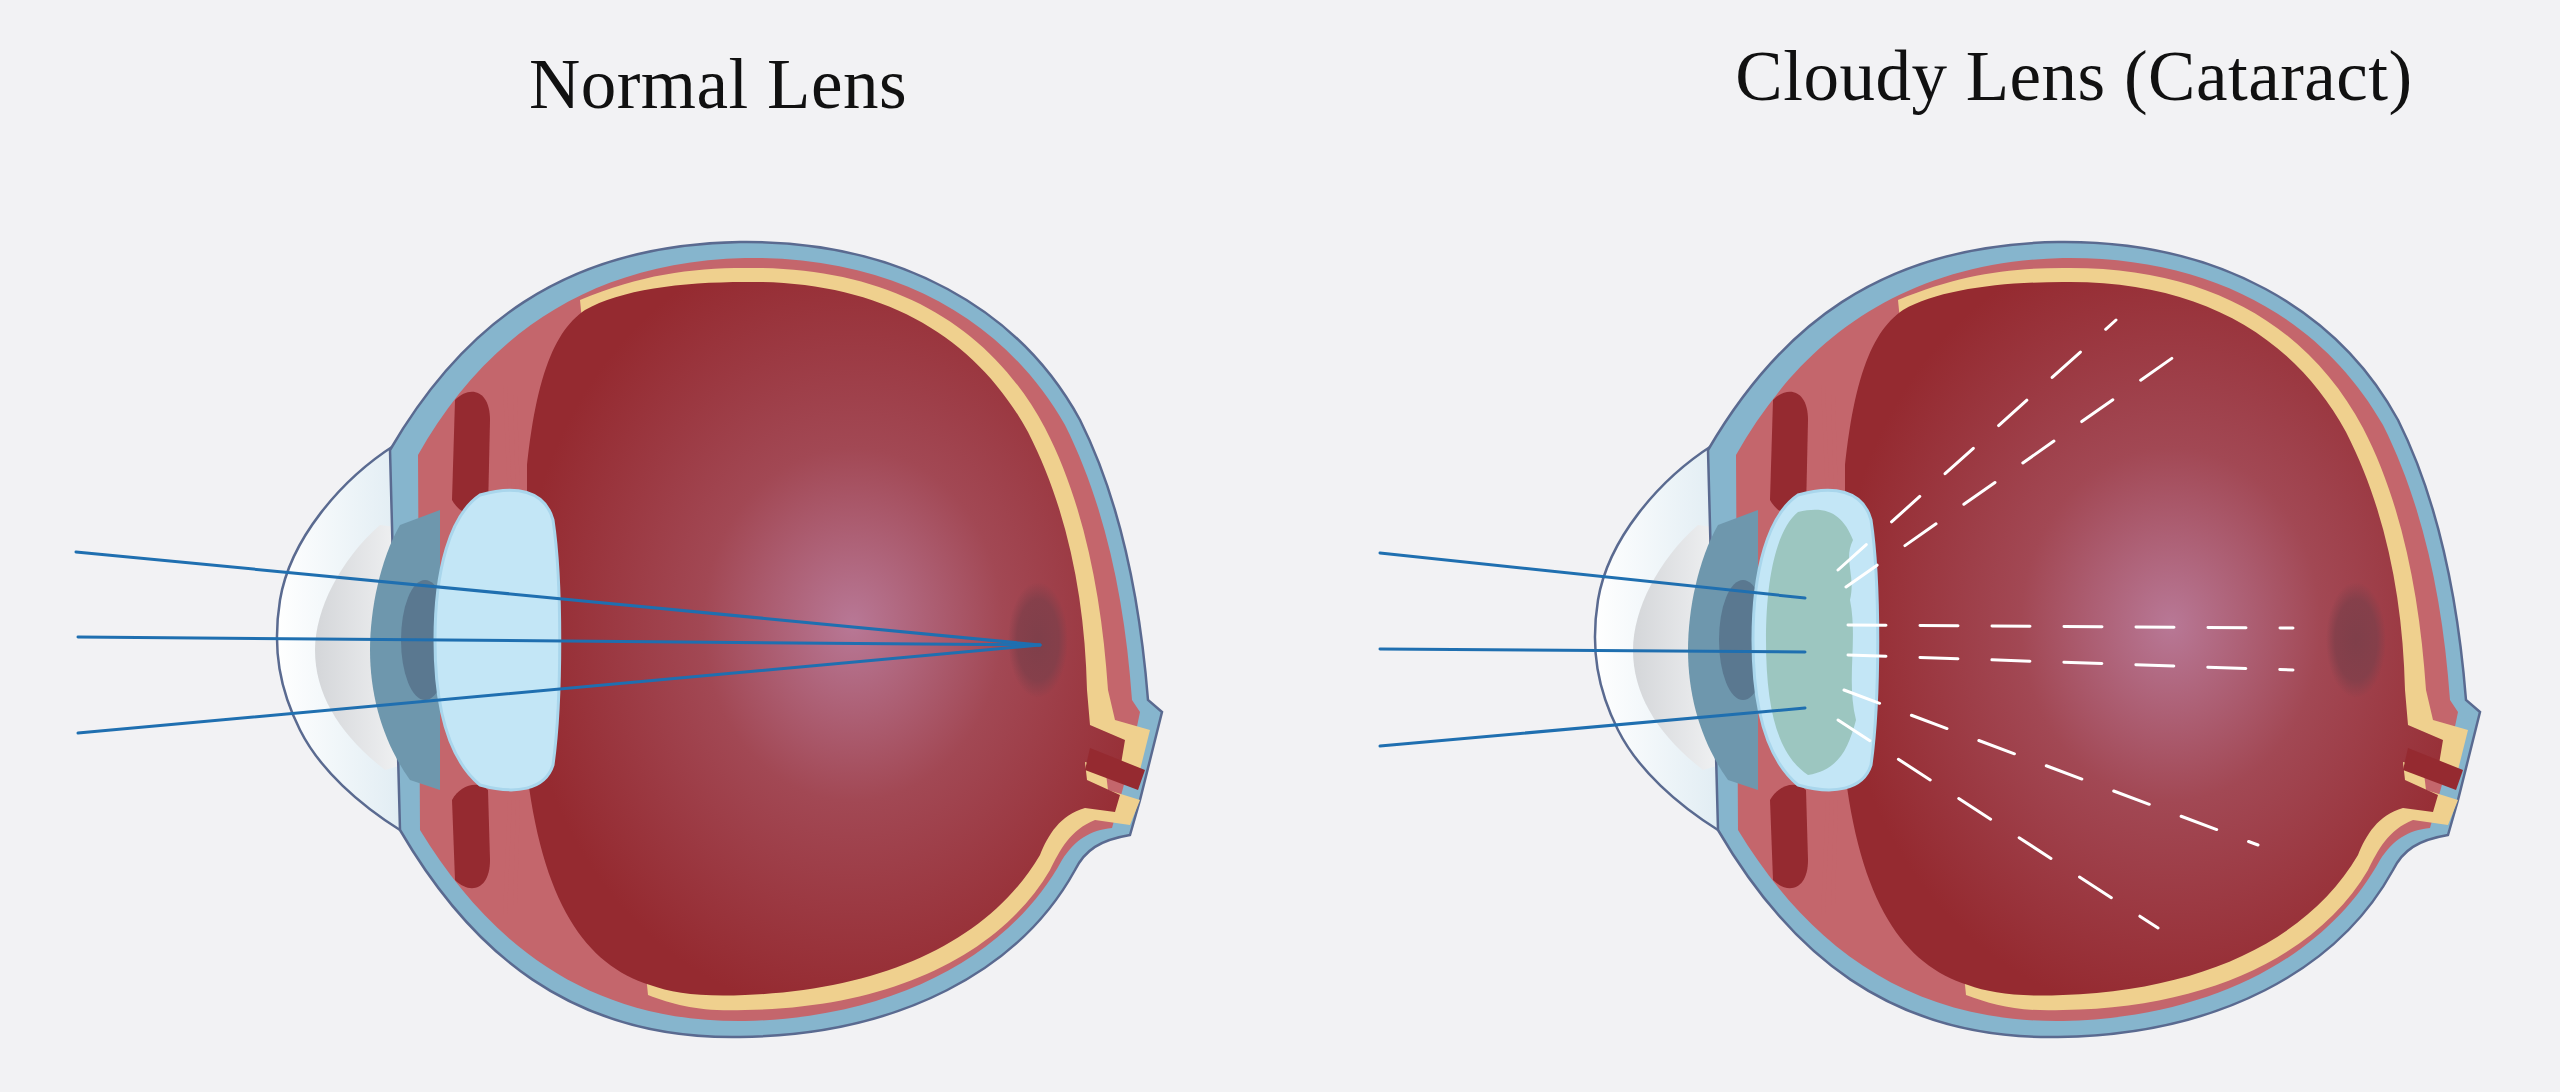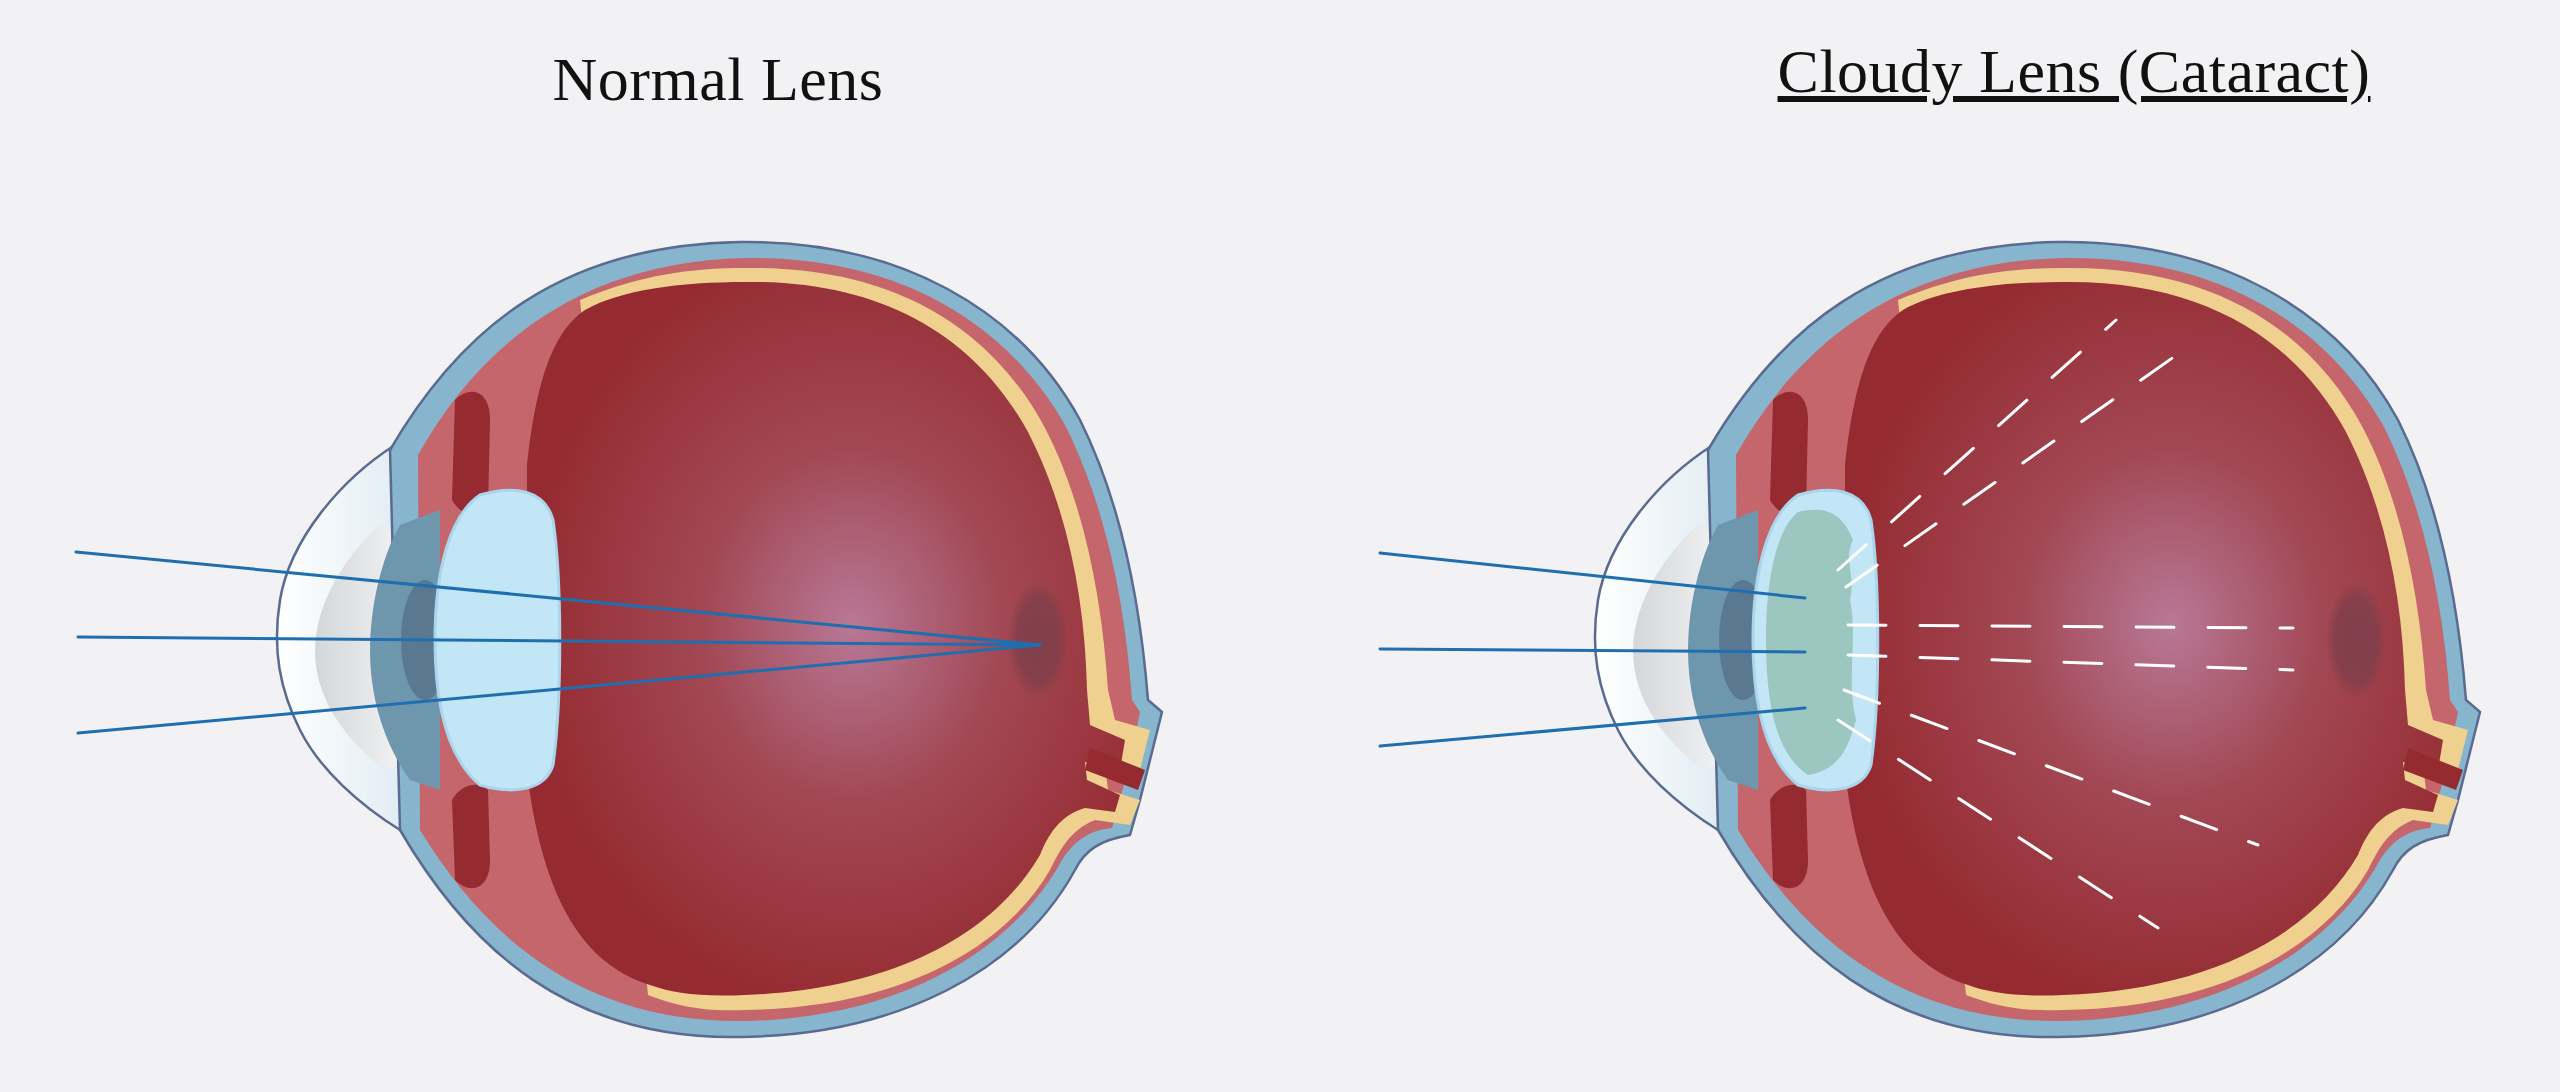--- a/index.html
+++ b/index.html
@@ -4,28 +4,28 @@
 <style>
   html, body { margin: 0; padding: 0; }
   body {
     width: 2560px; height: 1092px; overflow: hidden;
     background: #f2f2f4;
     font-family: "Liberation Serif", "DejaVu Serif", serif;
     position: relative;
   }
   .title {
     position: absolute;
-    font-size: 62px;
+    font-size: 71px;
     color: #111;
     white-space: nowrap;
     transform: translateX(-50%);
     letter-spacing: 0.5px;
   }
   #title-left { left: 718px; top: 44px; }
-  #title-right { left: 2074px; top: 36px; text-decoration: underline; }
+  #title-right { left: 2074px; top: 36px; }
   svg#diagram { position: absolute; left: 0; top: 0; }
 </style>
 </head>
 <body>
 
 <div class="title" id="title-left">Normal Lens</div>
 <div class="title" id="title-right">Cloudy Lens (Cataract)</div>
 
 <svg id="diagram" width="2560" height="1092" viewBox="0 0 2560 1092" xmlns="http://www.w3.org/2000/svg">
   <defs>

